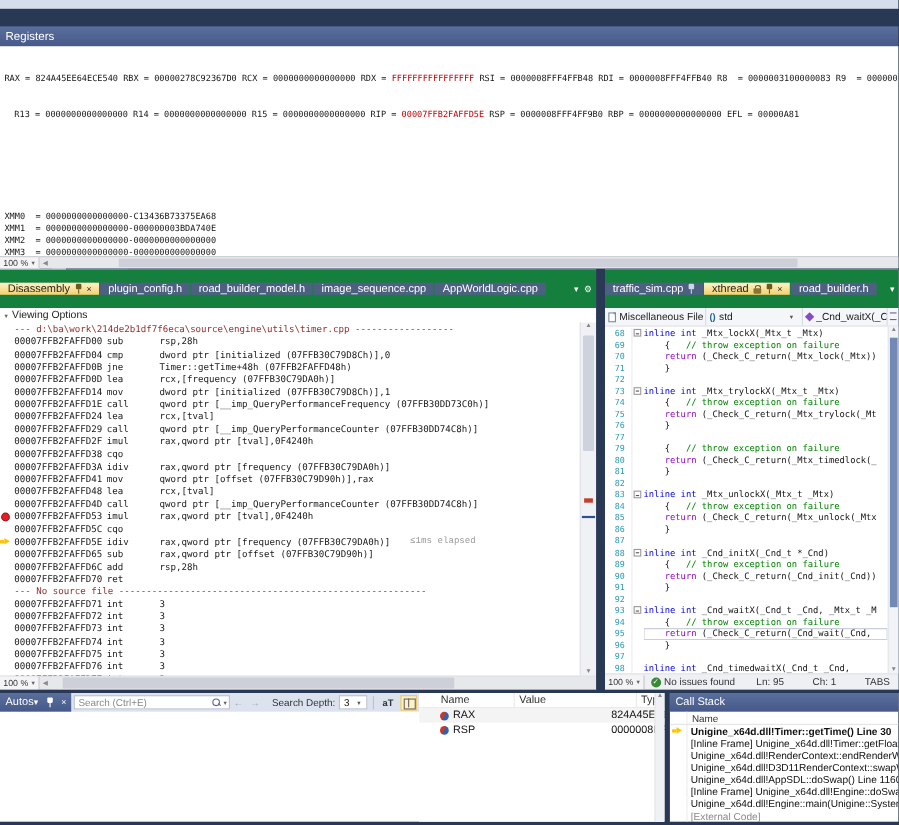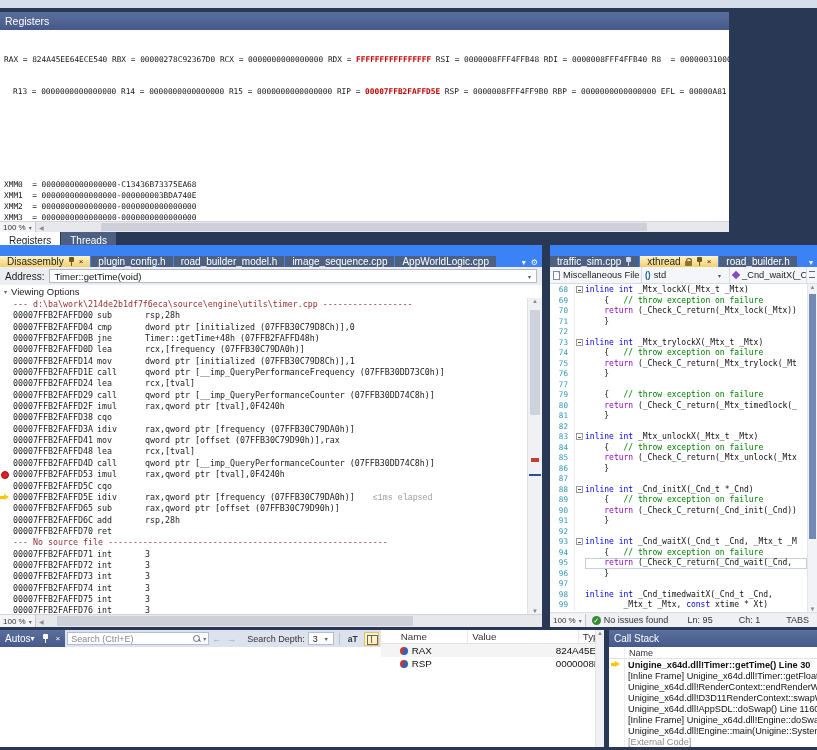--- a/index.html
+++ b/index.html
@@ -12,27 +12,27 @@
 
   
   .top-strip{position:absolute;left:0;top:0;width:817px;height:8px;background:#d6ddeb;}
 
   
   .tw-title{height:18px;background:linear-gradient(#5b6f9c,#46598a);color:#fff;
     font-size:10.5px;display:flex;align-items:center;padding:0 5px;}
   .tw-title .tw-icons{margin-left:auto;display:flex;align-items:center;gap:7px;font-size:8px;color:#fff;}
 
   
-  .registers-panel{position:absolute;left:0;top:12px;width:729px;height:237px;}
+  .registers-panel{position:absolute;left:0;top:24px;width:817px;height:237px;}
   .rp-body{height:191px;background:#fff;overflow:hidden;padding:3px 0 0 4px;
     font-family:"DejaVu Sans Mono",monospace;font-size:7.8px;line-height:10.8px;
     white-space:pre;color:#151515;}
   .reg-line{height:10.8px;overflow:hidden;}
   .gpr2{padding-left:9px;}
-  .reg-red{color:#c00000;font-weight:bold;}
+  .reg-red{color:#c00000;}
   .reg-gap{height:7px;}
   
   .scrollrow{background:#e7e8ec;display:flex;align-items:center;border-top:1px solid #d4d4d8;}
   .rp-scrollrow{height:11px;}
   .zoom-box{flex:none;height:100%;display:flex;align-items:center;background:#f4f4f6;
     border-right:1px solid #c6c6cc;font-size:8px;color:#333;padding:0 3px;gap:3px;}
   .zoom-box .dd{font-size:6px;color:#666;}
   .hs-arrow{flex:none;width:11px;text-align:center;font-size:6px;color:#8a8a8a;}
   .hs-track{flex:1;height:100%;position:relative;background:#e7e8ec;}
   .hs-thumb{position:absolute;top:1px;bottom:1px;background:#cdd0d8;border-radius:1px;}
@@ -41,21 +41,21 @@
   .panel-tab{padding:0 9px;font-size:10px;display:flex;align-items:center;margin-right:1px;}
   .panel-tab.active{background:#fff;color:#1e1e1e;}
   .panel-tab.inactive{background:#4d6082;color:#fff;}
 
   
   .main{position:absolute;left:0;top:245px;width:817px;height:382px;}
   .left-pane{position:absolute;left:0;top:0;width:542px;height:382px;background:#fff;display:flex;flex-direction:column;}
   .main-splitter{position:absolute;left:542px;top:0;width:8px;height:382px;background:#293955;}
   .right-pane{position:absolute;left:550px;top:0;width:267px;height:382px;background:#fff;display:flex;flex-direction:column;}
 
-  .doc-tabbar{height:22px;background:#3b82f6;display:flex;align-items:flex-end;flex:none;}
+  .doc-tabbar{height:35px;background:#15803d;display:flex;align-items:center;flex:none;}
   .doc-tab{display:flex;align-items:center;gap:4px;padding:0 7px;font-size:10px;
     color:#fff;background:#4d6082;margin-right:1px;white-space:nowrap;}
   .doc-tab.active{background:linear-gradient(#fff3c9,#f2d06d);color:#1e1e1e;}
   .tabbar-icons{margin-left:auto;display:flex;align-items:center;gap:5px;color:#fff;
     font-size:8px;padding-right:4px;}
   .tab-glyph{font-size:7px;}
   
   .pin-icon{position:relative;width:7px;height:9px;flex:none;}
   .pin-icon::before{content:"";position:absolute;left:1px;top:0;width:5px;height:5px;background:currentColor;border-radius:1px;}
   .pin-icon::after{content:"";position:absolute;left:3px;top:5px;width:1px;height:4px;background:currentColor;}
@@ -252,27 +252,20 @@
             <span>image_sequence.cpp</span>
           </div>
         <div class="doc-tab">
             <span>AppWorldLogic.cpp</span>
           </div>
         <div class="tabbar-icons">
           <span>▾</span>
           <span>⚙</span>
         </div>
       </div>
-      <div class="address-row">
-        <span>Address:</span>
-        <div class="address-combo">
-          <span>Timer::getTime(void)</span>
-          <span class="combo-dd">▾</span>
-        </div>
-      </div>
       <div class="viewing-row">
         <span class="chev">▾</span>
         <span>Viewing Options</span>
       </div>
       <div class="disasm">
         <div class="disasm-rows">
 
             <div class="dis-row separator">
               <span class="dis-gut"></span>
               <span class="dis-sep">--- d:\ba\work\214de2b1df7f6eca\source\engine\utils\timer.cpp ------------------</span>

